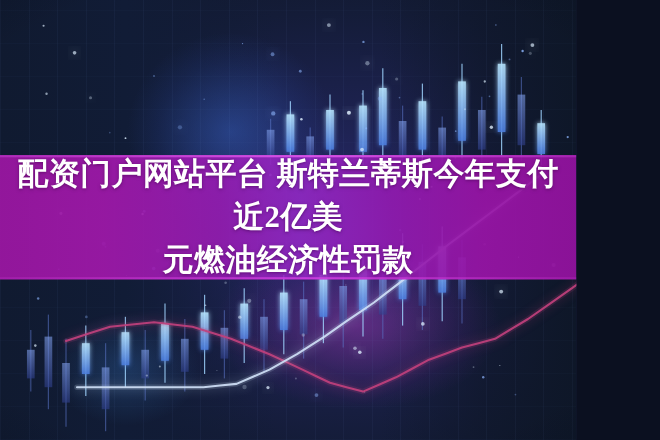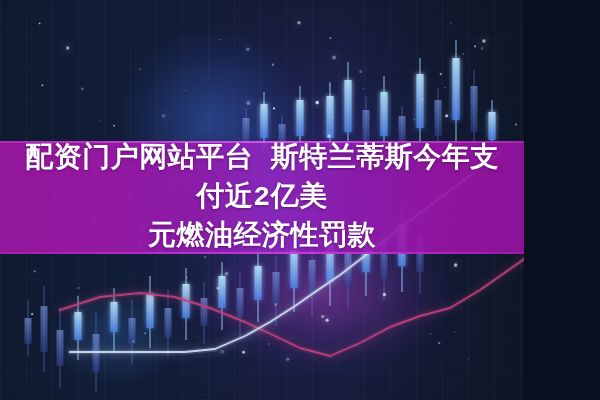--- a/index.html
+++ b/index.html
@@ -3,21 +3,21 @@
 <meta charset="utf-8">
 <title>banner</title>
 <style>
   html,body{margin:0;padding:0;background:#0b1020;}
   *{box-sizing:border-box;}
 
   #banner{
     position:relative;
     width:524px;height:400px;
     overflow:hidden;
-    font-family:Liberation Mono, monospace;
+    font-family:Liberation Serif, serif;
     background:#121a2e;
   }
 
   
   .bg-base{
     position:absolute;inset:0;
     background:
       radial-gradient(120% 90% at 62% 52%, #2a2a6e 0%, #1d2250 28%, #141c38 55%, #101729 78%, #0d1424 100%);
   }
   .bg-navy-left{

